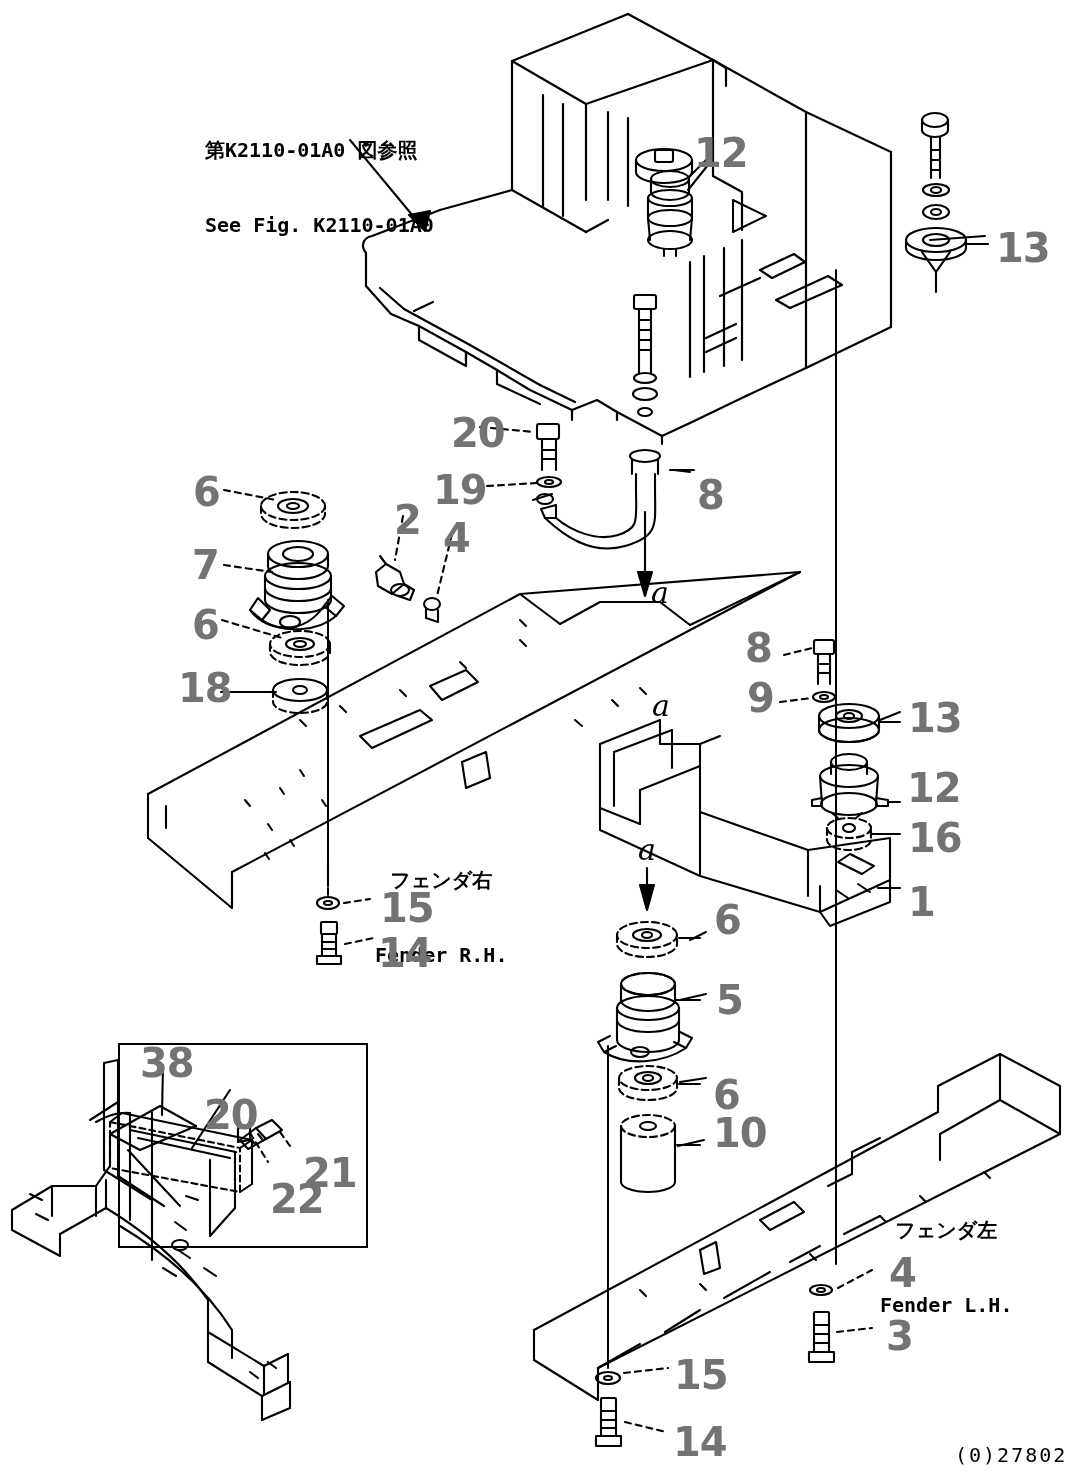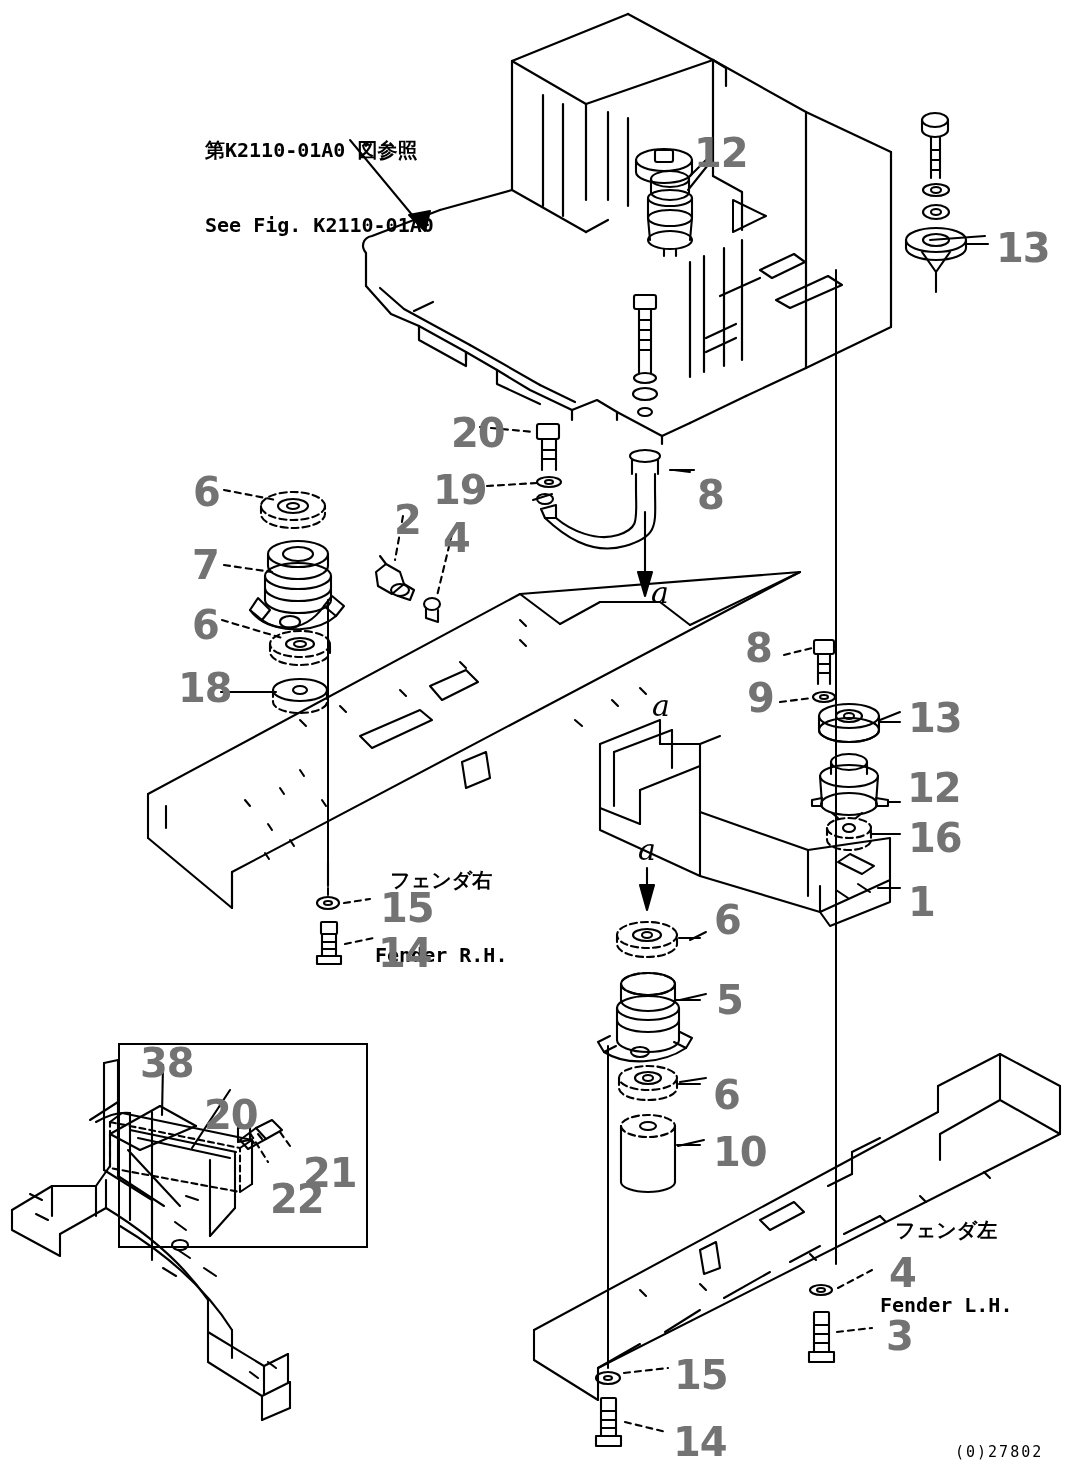--- a/index.html
+++ b/index.html
@@ -19,21 +19,21 @@
     position:absolute;color:#000;
     font-family:"DejaVu Sans Mono","Liberation Mono",monospace;
     font-size:20px;line-height:25px;font-weight:bold;white-space:pre;
   }
   .jpcap .ln2{letter-spacing:0px;}
   .refmark{
     position:absolute;color:#000;font-size:30px;font-weight:normal;
     font-family:"DejaVu Serif","Liberation Serif",serif;font-style:italic;
   }
   .footcode{
-    position:absolute;color:#000;font-size:15px;letter-spacing:2px;
+    position:absolute;color:#000;font-size:20px;letter-spacing:2px;
     font-family:"DejaVu Sans Mono","Liberation Mono",monospace;
   }
   .frame{position:absolute;border:2px solid #000;box-sizing:border-box;}
 </style>
 </head>
 <body>
 
 <div id="sheet">
 
 <svg width="1090" height="1475" viewBox="0 0 1090 1475">
@@ -611,21 +611,21 @@
 <div class="callout" style="left:747px;top:678px;">9</div>
 <div class="callout" style="left:908px;top:698px;">13</div>
 <div class="callout" style="left:907px;top:768px;">12</div>
 <div class="callout" style="left:908px;top:818px;">16</div>
 <div class="callout" style="left:908px;top:882px;">1</div>
 <div class="callout" style="left:380px;top:888px;">15</div>
 <div class="callout" style="left:378px;top:933px;">14</div>
 <div class="callout" style="left:714px;top:900px;">6</div>
 <div class="callout" style="left:716px;top:980px;">5</div>
 <div class="callout" style="left:713px;top:1075px;">6</div>
-<div class="callout" style="left:713px;top:1113px;margin-top:19px;">10</div>
+<div class="callout" style="left:713px;top:1113px;">10</div>
 <div class="callout" style="left:140px;top:1043px;">38</div>
 <div class="callout" style="left:194px;top:1095px;margin-left:10px;">20</div>
 <div class="callout" style="left:303px;top:1153px;">21</div>
 <div class="callout" style="left:264px;top:1179px;margin-left:6px;">22</div>
 <div class="callout" style="left:889px;top:1253px;">4</div>
 <div class="callout" style="left:886px;top:1316px;">3</div>
 <div class="callout" style="left:674px;top:1355px;">15</div>
 <div class="callout" style="left:673px;top:1422px;">14</div>
 
 <div class="footcode" style="left:955px;top:1443px;">(0)27802</div>

